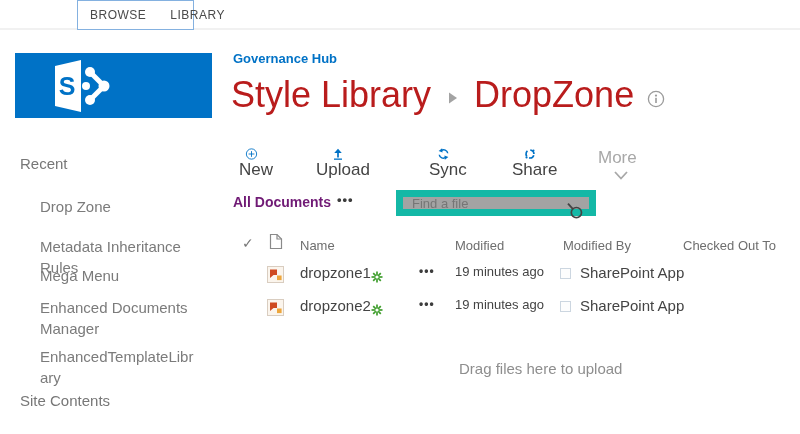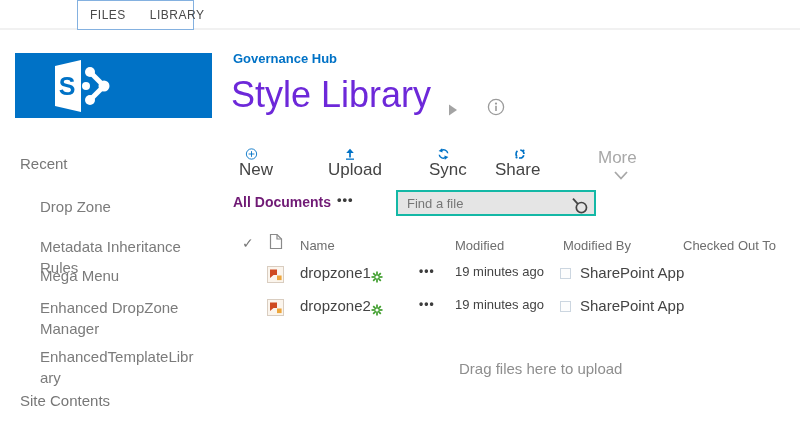--- a/index.html
+++ b/index.html
@@ -11,35 +11,35 @@
   
   .ribbon { position:absolute; left:0; top:0; width:800px; height:30px; background:#fff; border-bottom:2px solid #f1f1f1; }
   .tab-browse { position:absolute; left:18px; top:0; height:30px; line-height:30px; font-size:12px; letter-spacing:.5px; color:#4a4a4a; }
   .tab-group { position:absolute; left:77px; top:0; height:30px; width:117px; border:1px solid #84b1e0; background:#fff;
                display:flex; align-items:center; gap:24px; padding-left:12px; font-size:12px; letter-spacing:.5px; color:#4a4a4a; }
   
   .logo { position:absolute; left:15px; top:53px; width:197px; height:65px; background:#0072C6; display:flex; align-items:center; cursor:pointer; }
   .logo svg { margin-left:30px; }
   
   .site-link { position:absolute; left:233px; top:51px; font-size:13px; font-weight:bold; color:#0072C6; cursor:pointer; }
-  .page-title { position:absolute; left:231px; top:74px; display:flex; align-items:flex-end; font-size:36px; font-weight:300; color:#6d28d9; white-space:nowrap; }
+  .page-title { position:absolute; left:231px; top:74px; display:flex; align-items:center; font-size:36px; font-weight:300; color:#b91c1c; white-space:nowrap; }
   .crumb-sep { margin:6px 16px 0 18px; display:inline-flex; }
   .info-ic { margin:8px 0 0 13px; display:inline-flex; }
   
   .side-heading { position:absolute; left:20px; font-size:15px; color:#777; }
   .side-item { position:absolute; left:40px; width:158px; font-size:15px; line-height:21px; color:#7b7b7b; overflow-wrap:anywhere; cursor:pointer; }
   
   .cmd { position:absolute; top:148px; height:32px; display:flex; align-items:center; font-size:17px; color:#444; white-space:nowrap; cursor:pointer;flex-direction:column; }
   .cmd svg { margin-right:9px; }
   .cmd-more { color:#a8a8a8; }
   .cmd-more svg { margin:3px 0 0 8px; }
   
   .all-docs { position:absolute; left:233px; top:194px; font-size:14px; font-weight:bold; color:#701a75; cursor:pointer; }
   .view-ellipsis { position:absolute; left:337px; top:192px; font-size:13px; font-weight:bold; letter-spacing:1px; color:#3d3d3d; cursor:pointer; }
-  .searchbox { position:absolute; left:396px; top:190px; width:200px; height:26px; border:2px solid #14b8a6; background:#e5e5e5; }
+  .searchbox { position:absolute; left:396px; top:190px; width:200px; height:26px; border:7px solid #14b8a6; background:#a3a3a3; }
   .searchbox input { position:absolute; left:0; top:0; width:172px; height:100%; border:none; outline:none; padding-left:9px;
                      font-size:13px; color:#444; font-family:"Liberation Sans", sans-serif; background:transparent; }
   .searchbox input::placeholder { color:#767676; opacity:1; }
   .search-ic { position:absolute; right:6px; top:4px; cursor:pointer; }
   
   .th { position:absolute; top:238px; font-size:13px; color:#6e6e6e; white-space:nowrap; cursor:pointer; }
   .th-check { left:242px; top:235px; font-size:14px; color:#777; }
   .th-doc { left:269px; top:233px; }
   .th-name { left:300px; } .th-mod { left:455px; } .th-mby { left:563px; } .th-cot { left:683px; }
   .row { position:absolute; left:0; width:800px; height:33px; }
@@ -51,21 +51,21 @@
   .c-mod  { position:absolute; left:455px; top:4px; font-size:13px; color:#444; white-space:nowrap; }
   .c-pres { position:absolute; left:560px; top:8px; width:11px; height:11px; border:1px solid #ccd6e0; background:#fdfdfd; }
   .c-mby  { position:absolute; left:580px; top:4px; font-size:15px; color:#444; white-space:nowrap; }
   .drag-hint { position:absolute; left:459px; top:360px; font-size:15px; color:#8e8e8e; white-space:nowrap; }
 </style>
 </head>
 <body>
 
 <div class="ribbon">
   <div class="tab-group">
-    <span>FILES</span>
+    <span>BROWSE</span>
     <span>LIBRARY</span>
   </div>
 </div>
 
 <div class="logo">
   <svg width="72" height="54" viewBox="0 0 72 54">
     <polygon points="10,7 36,1 36,53 10,47" fill="#ffffff"></polygon>
     <text x="22" y="36" text-anchor="middle" font-family="Liberation Sans, sans-serif" font-size="25" font-weight="bold" fill="#0072C6">S</text>
     <line x1="45" y1="13" x2="59" y2="27" stroke="#ffffff" stroke-width="5"></line>
     <line x1="59" y1="27" x2="45" y2="41" stroke="#ffffff" stroke-width="5"></line>
@@ -78,66 +78,67 @@
 
 <a class="site-link">Governance Hub</a>
 
 <div class="page-title">
   <span>Style Library</span>
   <span class="crumb-sep">
     <svg width="9" height="12" viewBox="0 0 9 12">
         <polygon points="0,0.5 8,6 0,11.5" fill="#a3a3a3"></polygon>
       </svg>
   </span>
+  <span>DropZone</span>
   <span class="info-ic">
     <svg width="18" height="18" viewBox="0 0 18 18">
       <circle cx="9" cy="9" r="7.6" fill="none" stroke="#9b9b9b" stroke-width="1.3"></circle>
       <circle cx="9" cy="5.6" r="1.15" fill="#9b9b9b"></circle>
       <rect x="8.2" y="7.8" width="1.6" height="5.2" fill="#9b9b9b"></rect>
     </svg>
   </span>
 </div>
 
 <div class="side-heading" style="top:155px;">Recent</div>
 <div class="side-item" style="top:196px;">Drop Zone</div>
 <div class="side-item" style="top:216px;margin-top:20px;">Metadata Inheritance Rules</div>
 <div class="side-item" style="top:265px;">Mega Menu</div>
-<div class="side-item" style="top:297px;">Enhanced DropZone Manager</div>
+<div class="side-item" style="top:297px;">Enhanced Documents Manager</div>
 <div class="side-item" style="top:346px;">EnhancedTemplateLibrary</div>
 <div class="side-heading" style="top:392px; cursor:pointer;">Site Contents</div>
 
 <div class="cmd" style="left:238px;">
   <svg width="27" height="27" viewBox="0 0 27 27">
     <circle cx="13.5" cy="13.5" r="11.6" fill="none" stroke="#0072C6" stroke-width="2"></circle>
     <line x1="13.5" y1="7" x2="13.5" y2="20" stroke="#0072C6" stroke-width="2"></line>
     <line x1="7" y1="13.5" x2="20" y2="13.5" stroke="#0072C6" stroke-width="2"></line>
   </svg>
   <span>New</span>
 </div>
 
-<div class="cmd" style="left:328px;">
+<div class="cmd" style="left:316px;">
   <svg width="22" height="24" viewBox="0 0 22 24">
     <polygon points="11,1.5 3.5,10 18.5,10" fill="#0072C6"></polygon>
     <rect x="9.3" y="8" width="3.4" height="11" fill="#0072C6"></rect>
     <rect x="3" y="21" width="16" height="2.6" fill="#0072C6"></rect>
   </svg>
   <span>Upload</span>
 </div>
 
 <div class="cmd" style="left:429px;">
   <svg width="23" height="24" viewBox="0 0 23 24">
     <path d="M20,10.5 A8,8 0 0 0 7,5.5" fill="none" stroke="#0072C6" stroke-width="3"></path>
     <polygon points="8.8,0.5 9.6,9.2 1.8,6.2" fill="#0072C6"></polygon>
     <path d="M3,13.5 A8,8 0 0 0 16,18.5" fill="none" stroke="#0072C6" stroke-width="3"></path>
     <polygon points="14.2,23.5 13.4,14.8 21.2,17.8" fill="#0072C6"></polygon>
   </svg>
   <span>Sync</span>
 </div>
 
-<div class="cmd" style="left:495px;align-items:flex-end;">
+<div class="cmd" style="left:512px;">
   <svg width="22" height="23" viewBox="0 0 22 23">
     <g transform="rotate(18 11 11.5)">
       <circle cx="11" cy="11.5" r="7.6" fill="none" stroke="#0072C6" stroke-width="3.2" stroke-dasharray="11 5.5"></circle>
     </g>
     <circle cx="17.6" cy="5" r="2.1" fill="#0072C6"></circle>
     <circle cx="4.4" cy="18" r="2.1" fill="#0072C6"></circle>
   </svg>
   <span>Share</span>
 </div>
 

